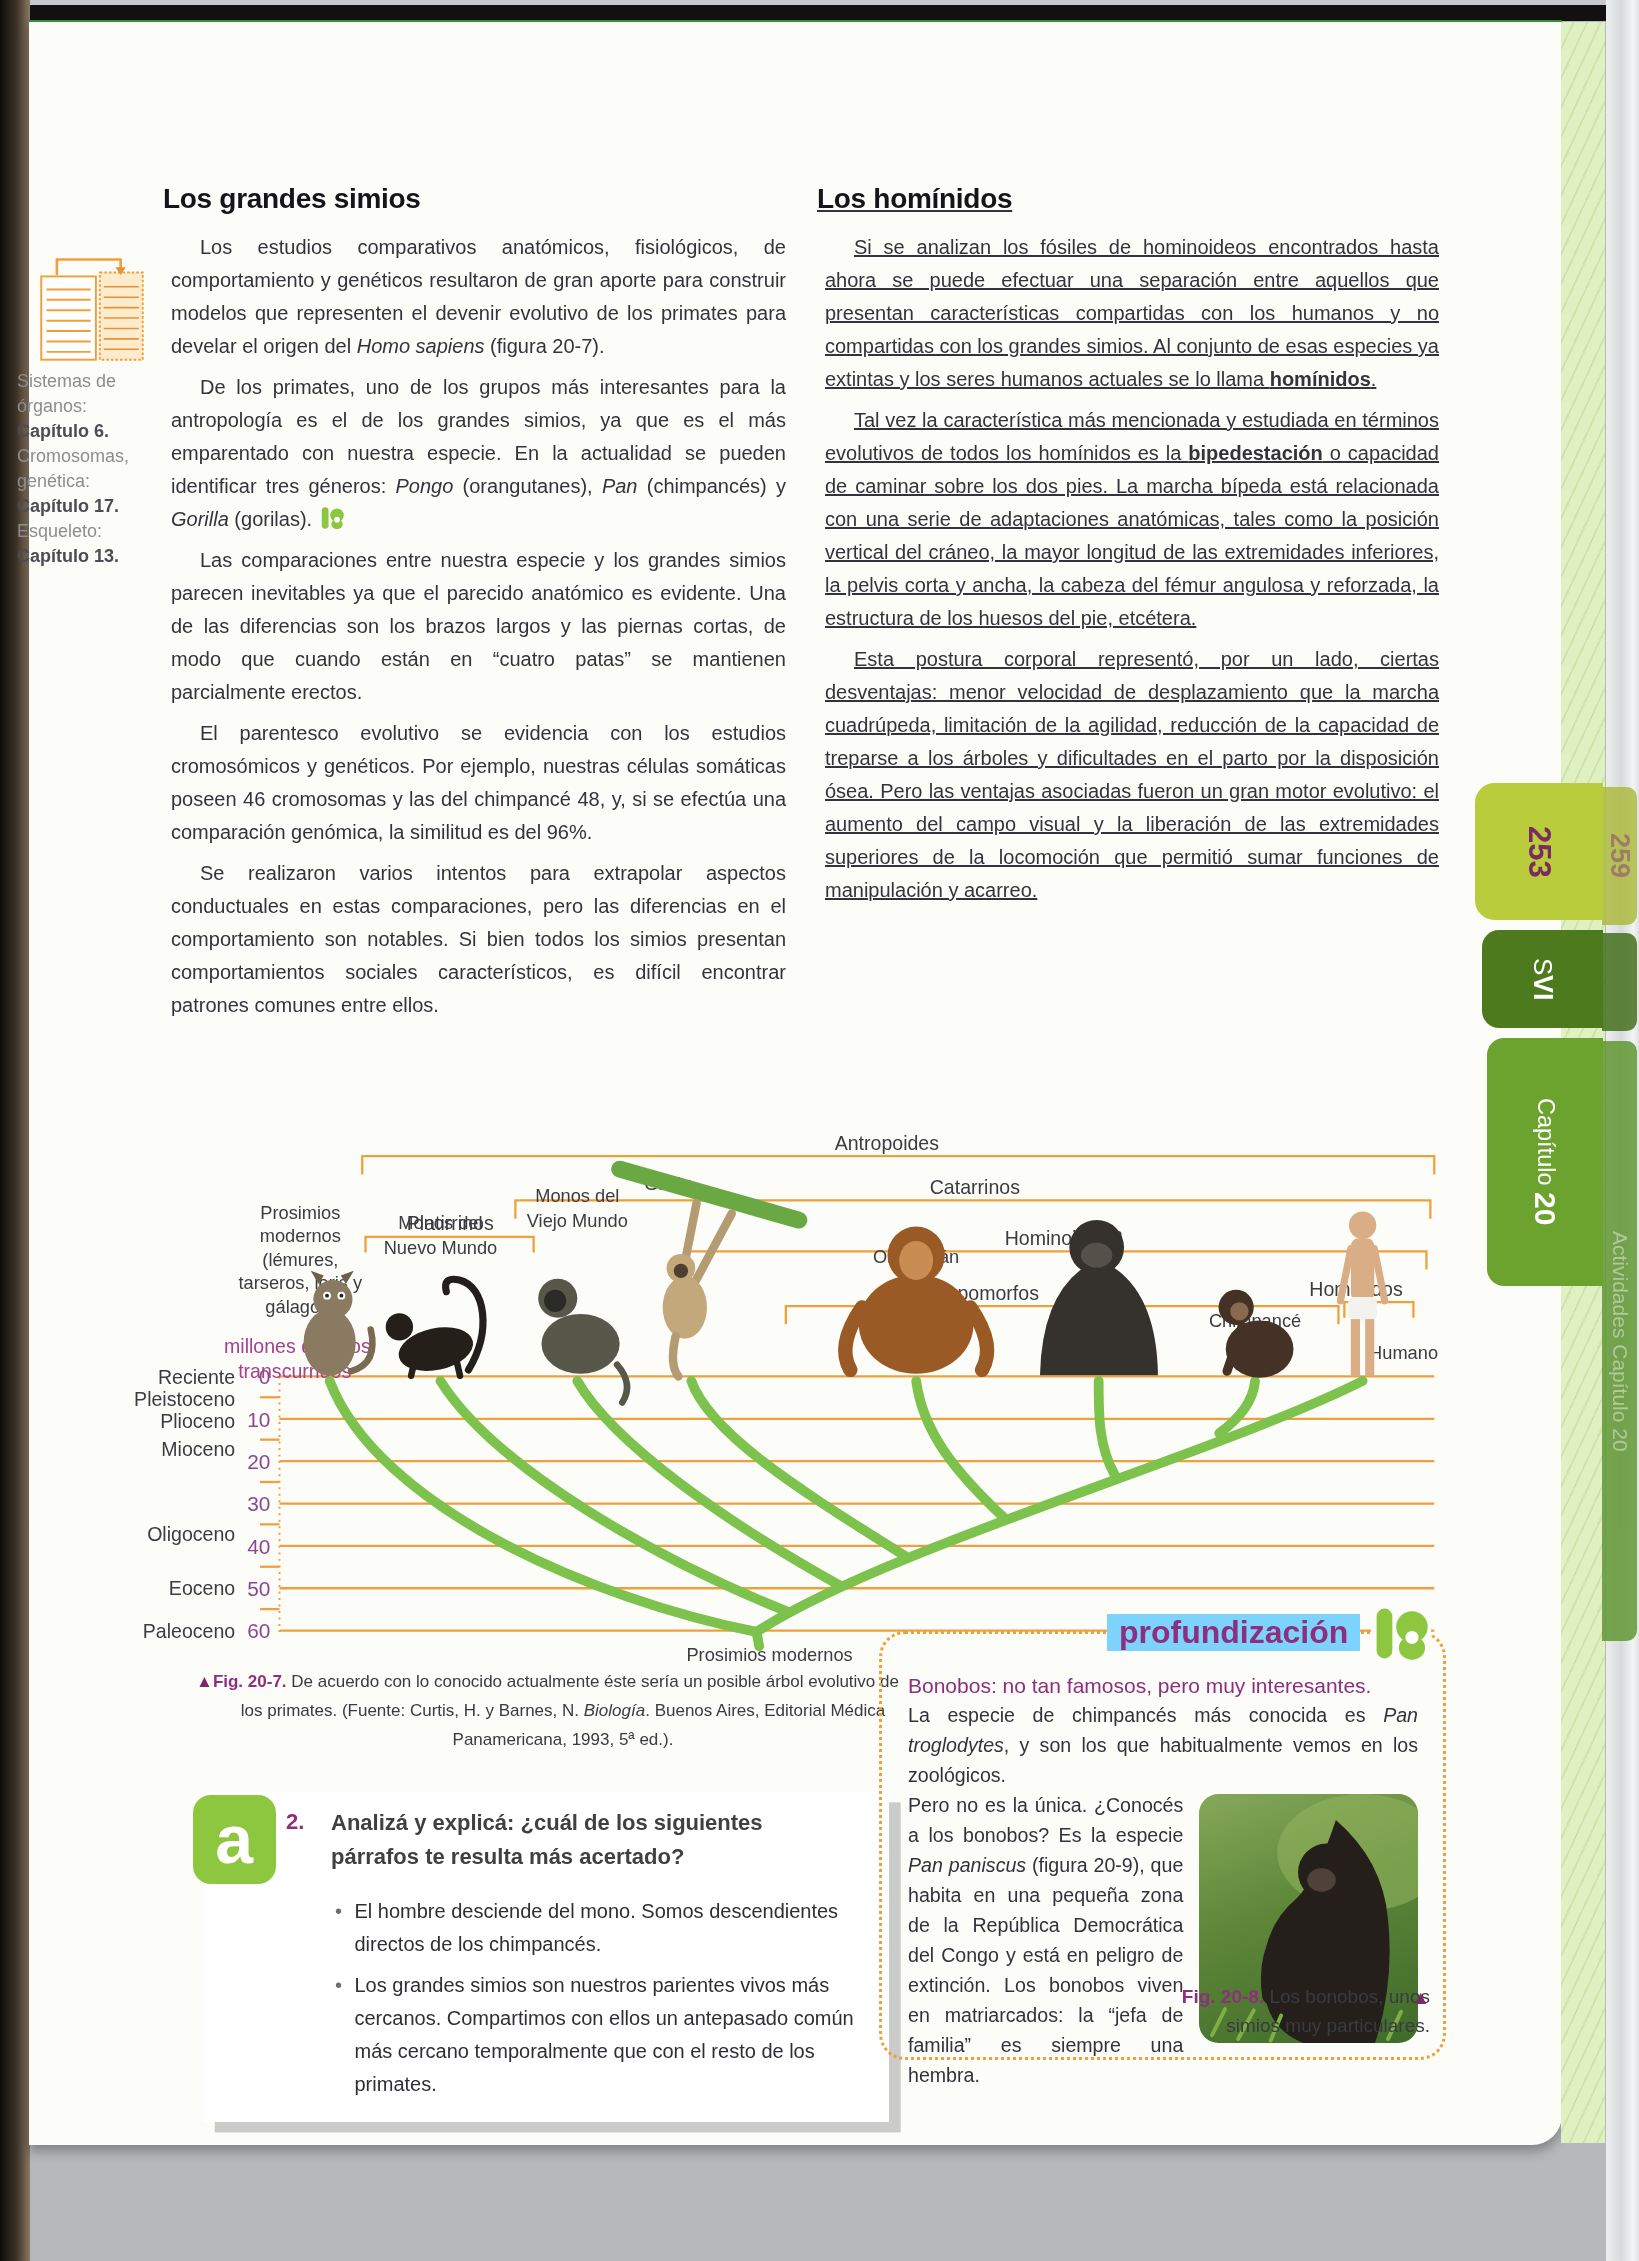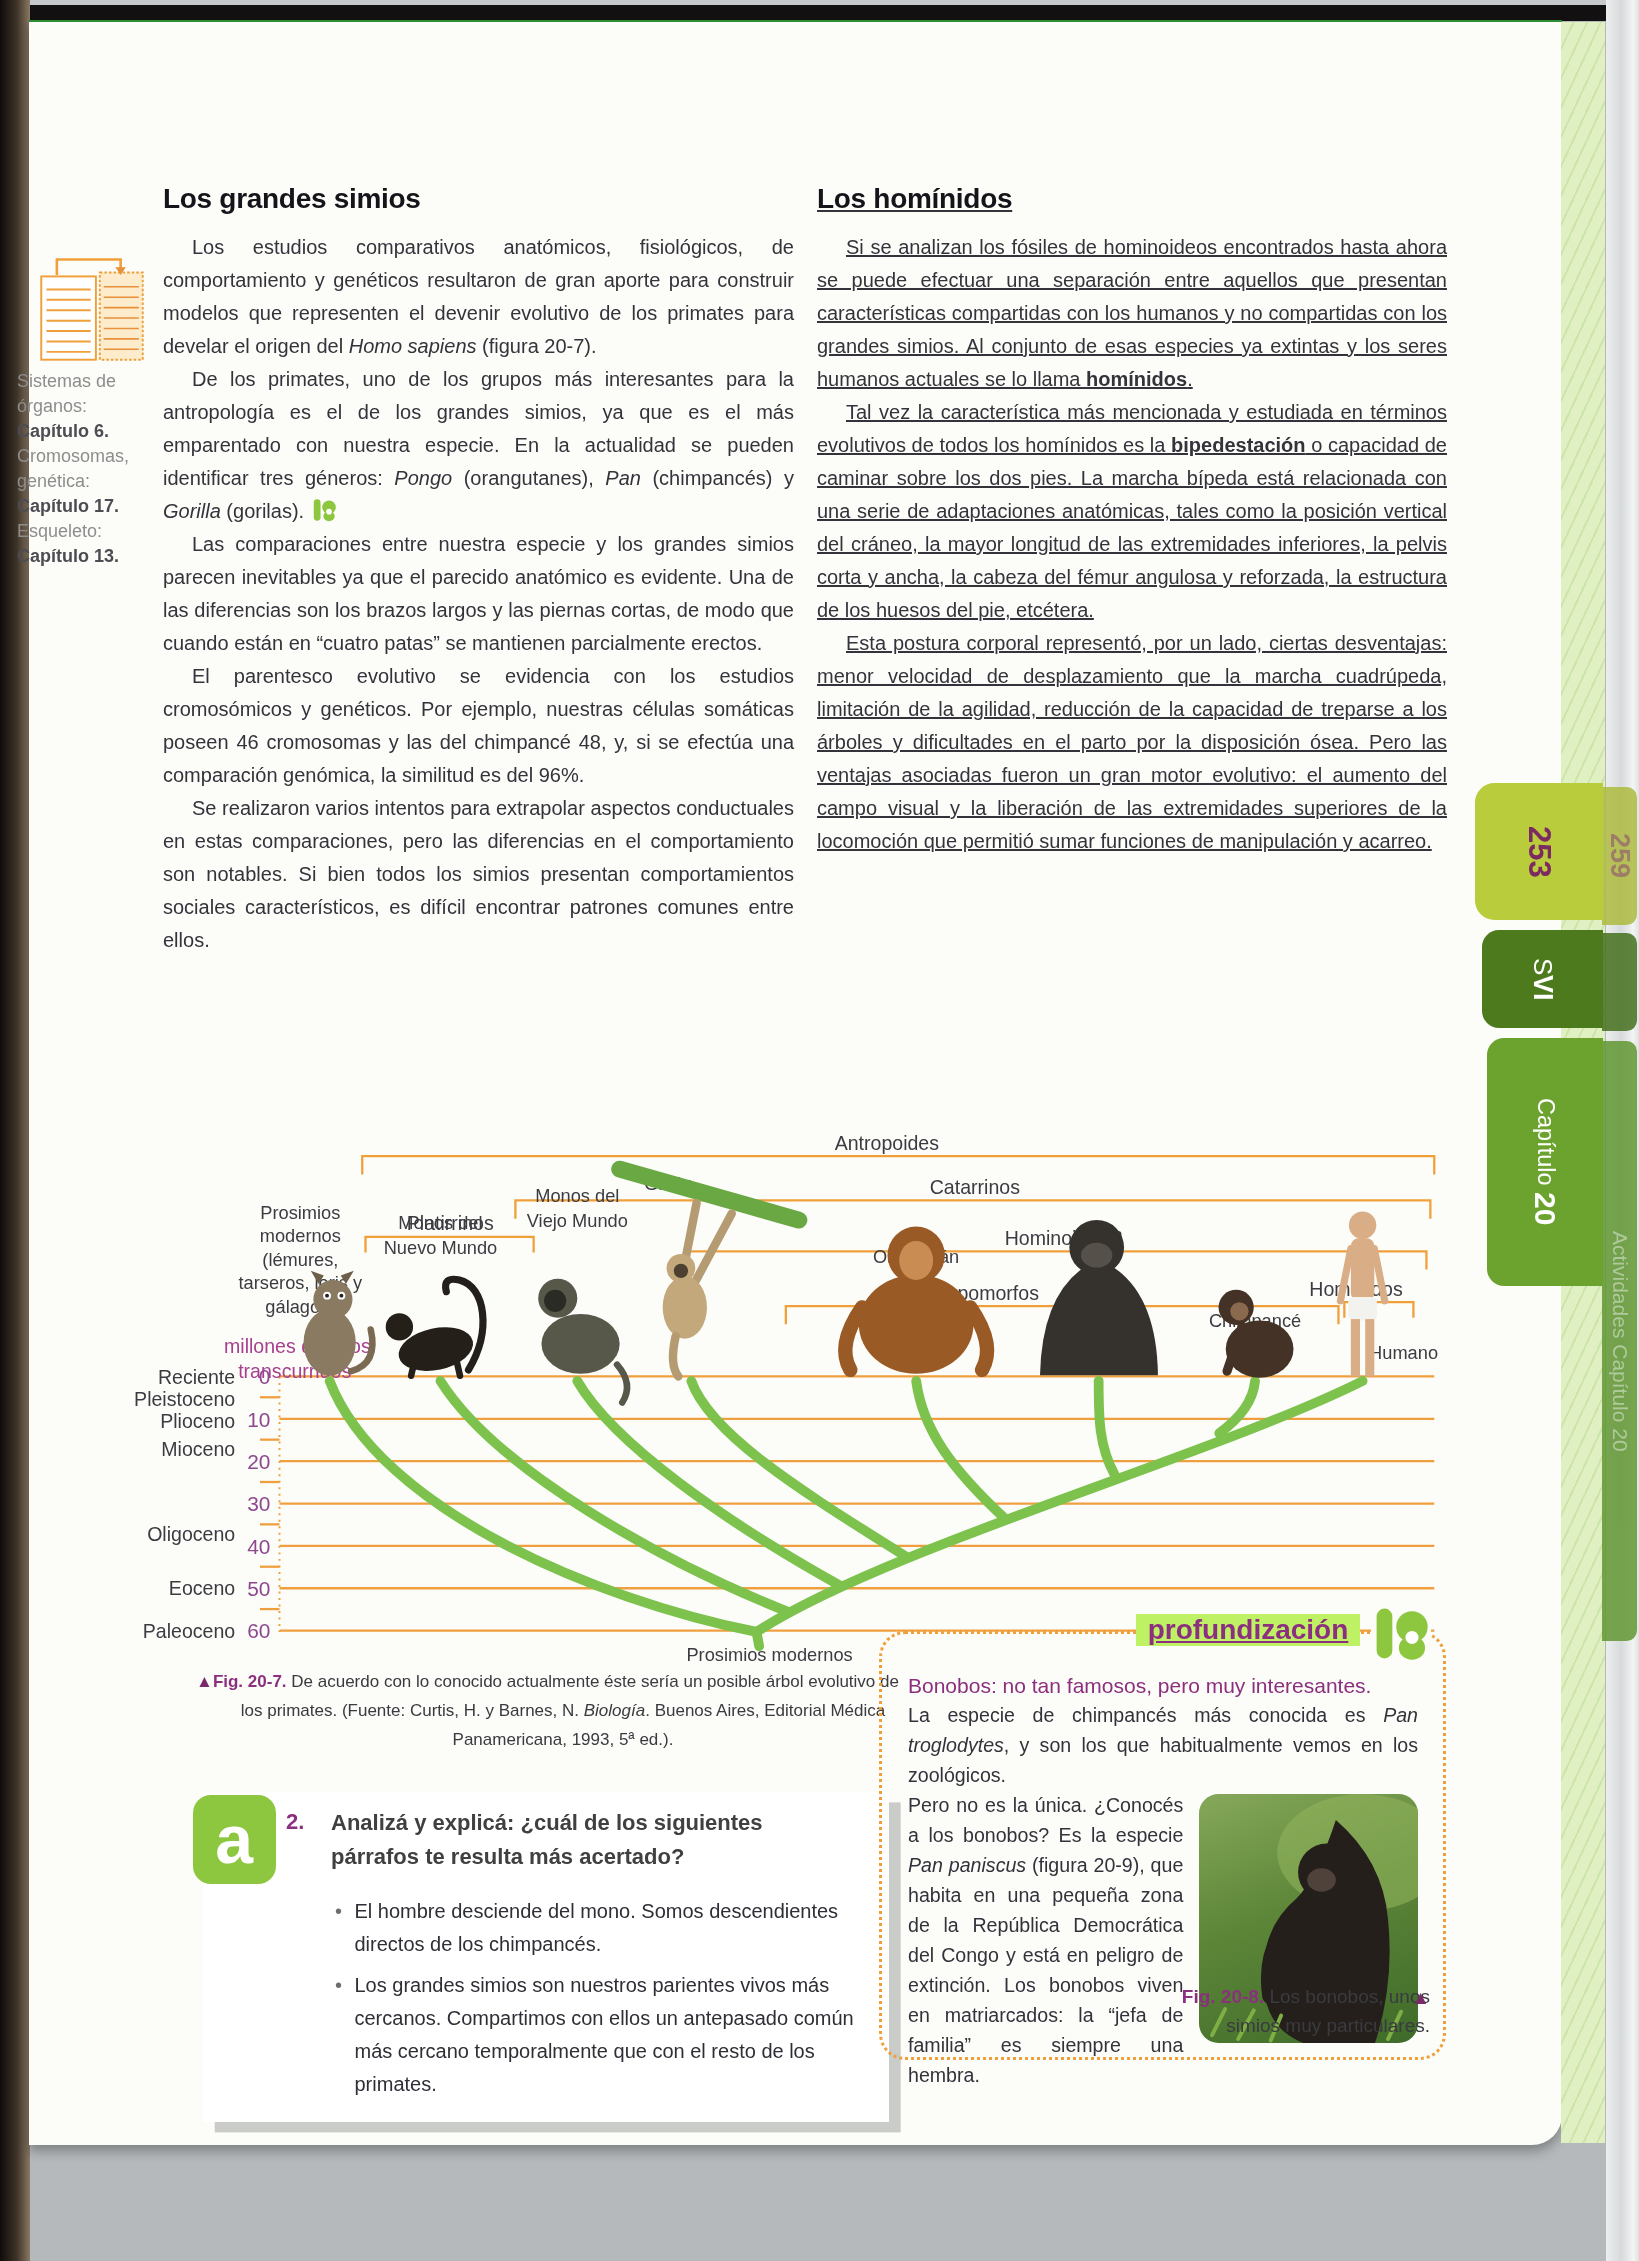--- a/index.html
+++ b/index.html
@@ -38,21 +38,21 @@
   .margin-icon{position:absolute;left:37px;top:253px;}
   .margin-refs{position:absolute;left:17px;top:369px;width:134px;text-align:left;
        font-size:18px;line-height:25px;color:#8d8d8d;}
   .margin-refs .cap{font-weight:bold;color:#4d4c52;}
   
   .col{position:absolute;width:631px;text-align:justify;color:#34333b;
        font-size:20px;line-height:33px;}
   .col-left{left:163px;top:184px;}
   .col-right{left:817px;top:184px;width:630px;text-decoration:underline;}
   .col h2{font-size:28px;line-height:30px;margin:0 0 17px 0;color:#15141a;letter-spacing:-0.3px;}
-  .col p{margin:0;text-indent:29px;}
+  .col p{margin:8px;text-indent:29px;}
   .inline-mark{display:inline-block;width:27px;height:26px;vertical-align:-5.2px;margin-left:6.5px;}
   
   .figure-svg{position:absolute;left:39px;top:1091px;z-index:2;}
   .fig-caption{position:absolute;left:196px;top:1667px;width:672px;font-size:17px;
        line-height:29px;color:#3a3a40;padding-left:31px;text-indent:-31px;text-align:center;}
   .figlab{color:#8c2f7e;font-weight:bold;}
   .figtri{color:#7a2a68;}
   
   .activity{position:absolute;left:203px;top:1792px;width:686px;height:330px;background:#fff;
        box-shadow:11.7px 10.4px 0 #c9ccc9;z-index:3;}
@@ -62,22 +62,22 @@
   .act-num{position:absolute;left:83px;top:17px;color:#8c2f7e;font-weight:bold;font-size:22px;}
   .act-head{position:absolute;left:128px;top:14.3px;width:509px;font-weight:bold;font-size:22px;
        line-height:34px;color:#404040;}
   .act-bullets{position:absolute;left:128px;top:95px;width:528px;font-size:20px;line-height:33px;
        color:#2f2e36;}
   .act-bullets div{position:relative;padding-left:23.5px;margin-top:7.8px;}
   .act-bullets div::before{content:"•";position:absolute;left:3.9px;color:#6d6c72;}
   
   .deep{position:absolute;left:879px;top:1631px;width:561px;height:423px;
        border:3.3px dotted #f0a03a;border-radius:26px;z-index:3;}
-  .deep-tag{position:absolute;top:-19.6px;right:83px;background:#bef264;padding:0 11.7px;
-       color:#8c2f7e;font-weight:bold;font-size:28px;text-decoration:underline;}
+  .deep-tag{position:absolute;top:-19.6px;right:83px;background:#7dd3fc;padding:0 11.7px;
+       color:#8c2f7e;font-weight:bold;font-size:32px;}
   .deep-logo{position:absolute;top:-35px;right:11.7px;background:#fcfcf9;padding:2.6px;}
   .deep-inner{position:absolute;left:26px;top:37px;width:510px;font-size:19.6px;line-height:30px;
        color:#33323b;text-align:justify;}
   .deep-title{font-weight:normal;color:#8c2f7e;font-size:21px;line-height:29px;margin:0 0 9px 0;}
   .deep-inner p{margin:0;}
   .pf-photo{float:right;width:219px;height:249px;border-radius:19.6px;overflow:hidden;
        margin:3.9px 0 7.8px 15.7px;background:linear-gradient(160deg,#86a85a,#5d8638 45%,#3f6b2a);}
   .deep-cap{position:absolute;right:13px;bottom:17px;width:307px;font-size:19px;line-height:29px;
        color:#3a3a40;text-align:right;}
   .deep-cap .tri{position:absolute;right:0;top:1.3px;color:#7a2a68;}

